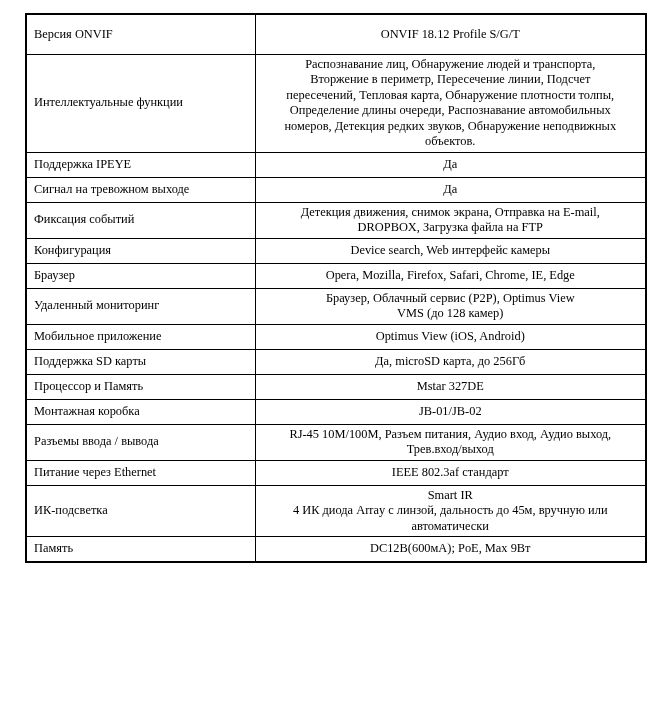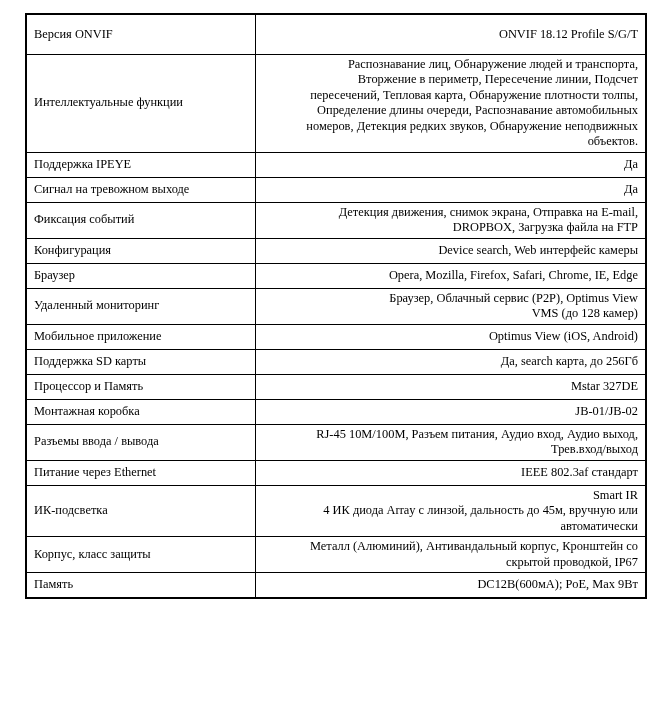--- a/index.html
+++ b/index.html
@@ -36,21 +36,21 @@
   }
   table.spec-table {
     border: 2px solid #000000;
   }
   td.label-cell {
     width: 229px;
     text-align: left;
     white-space: pre-line;
   }
   td.value-cell {
-    text-align: right;
+    text-align: center;
     white-space: pre-line;
   }
   
   tr:first-child td {
     height: 40px;
   }
 </style>
 </head>
 <body>
 
@@ -95,21 +95,21 @@
           <td class="label-cell">Удаленный мониторинг</td>
           <td class="value-cell">Браузер, Облачный сервис (P2P), Optimus View
 VMS (до 128 камер)</td>
         </tr>
         <tr>
           <td class="label-cell">Мобильное приложение</td>
           <td class="value-cell">Optimus View (iOS, Android)</td>
         </tr>
         <tr>
           <td class="label-cell">Поддержка SD карты</td>
-          <td class="value-cell">Да, search карта, до 256Гб</td>
+          <td class="value-cell">Да, microSD карта, до 256Гб</td>
         </tr>
         <tr>
           <td class="label-cell">Процессор и Память</td>
           <td class="value-cell">Mstar 327DE</td>
         </tr>
         <tr>
           <td class="label-cell">Монтажная коробка</td>
           <td class="value-cell">JB-01/JB-02</td>
         </tr>
         <tr>
@@ -121,23 +121,18 @@
           <td class="label-cell">Питание через Ethernet</td>
           <td class="value-cell">IEEE 802.3af стандарт</td>
         </tr>
         <tr>
           <td class="label-cell">ИК-подсветка</td>
           <td class="value-cell">Smart IR
 4 ИК диода Array с линзой, дальность до 45м, вручную или
 автоматически</td>
         </tr>
         <tr>
-          <td class="label-cell">Корпус, класс защиты</td>
-          <td class="value-cell">Металл (Алюминий),  Антивандальный корпус,  Кронштейн со
-скрытой проводкой, IP67</td>
-        </tr>
-        <tr>
           <td class="label-cell">Память</td>
           <td class="value-cell">DC12В(600мА); PoE, Max 9Вт</td>
         </tr>
       </tbody>
   </table>
 </div>
 
 </body></html>

